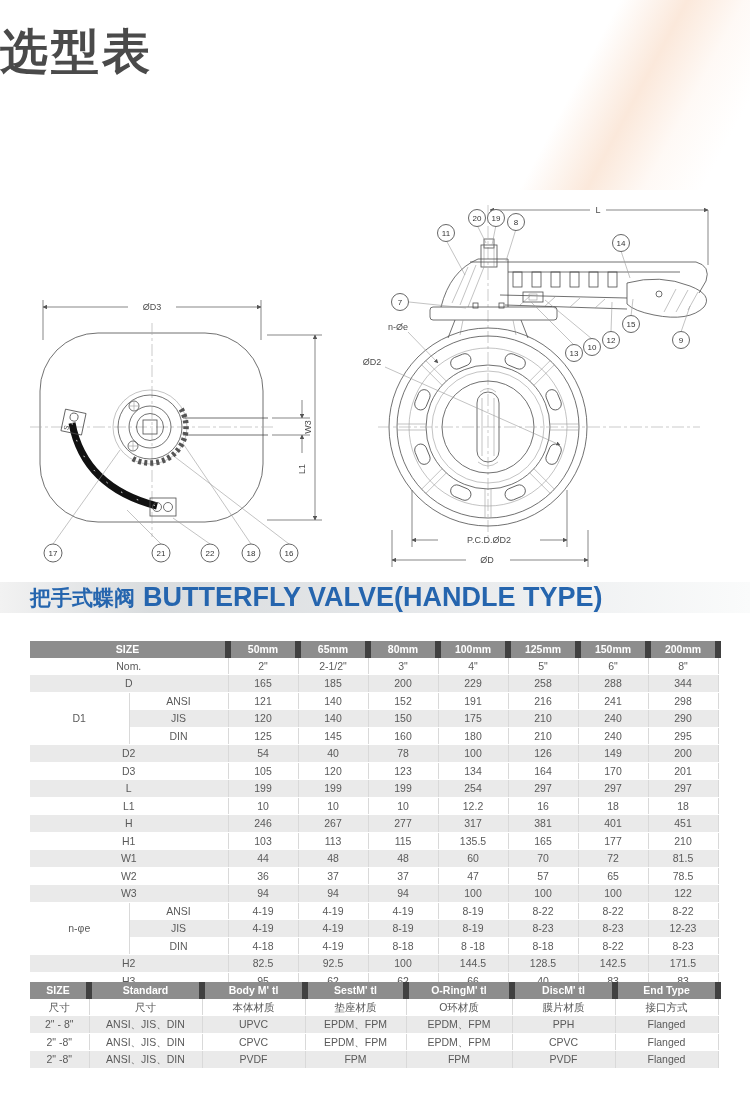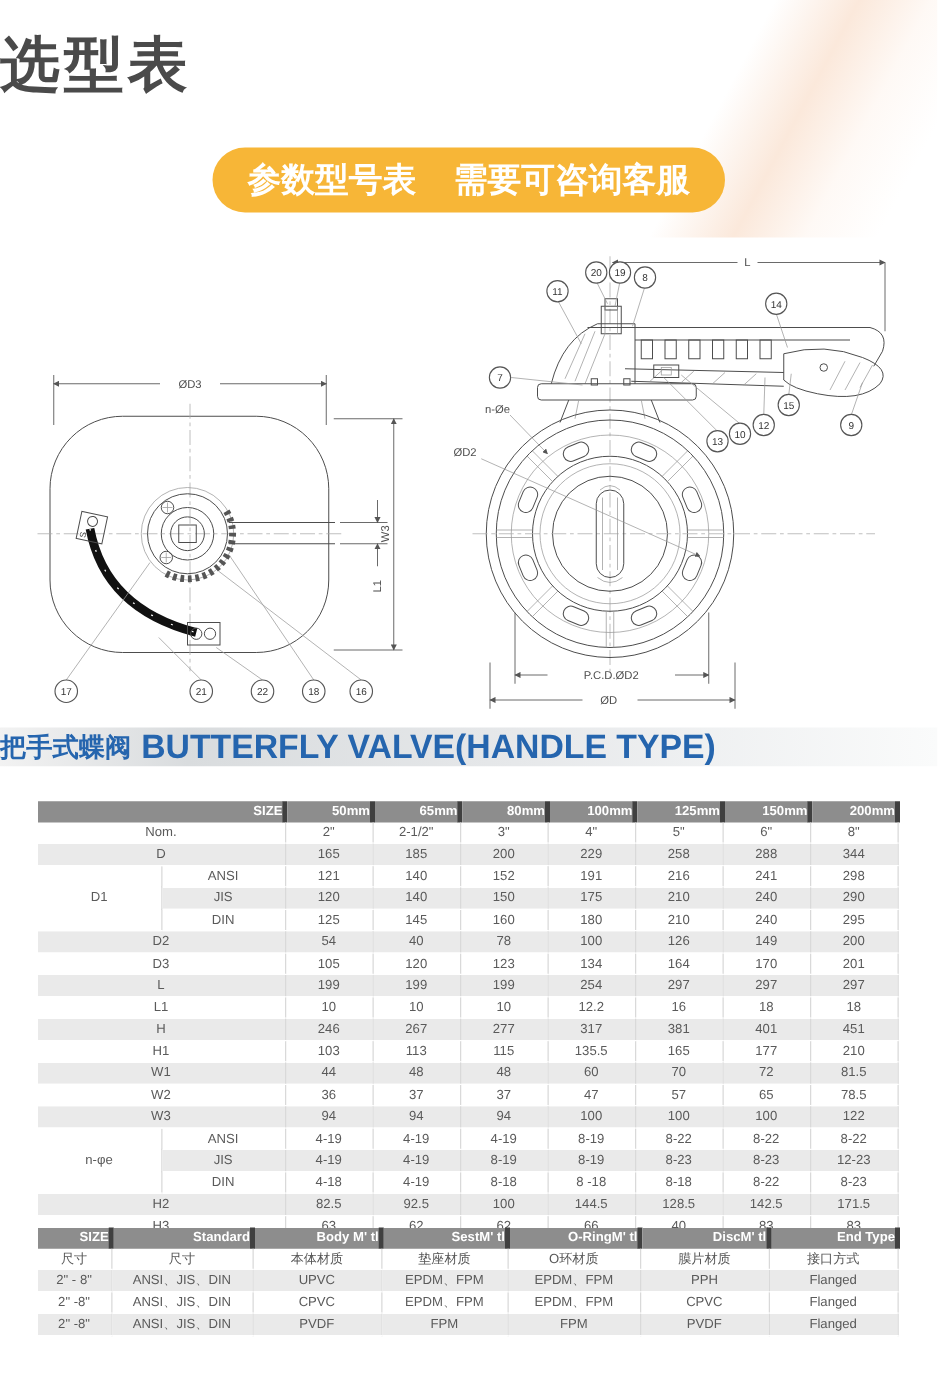--- a/index.html
+++ b/index.html
@@ -10,29 +10,29 @@
   .page-title{position:absolute;top:20px;left:0;width:100%;text-align:left;
     font-size:48px;font-weight:900;color:#4a4a4a;letter-spacing:3px;margin:0;}
   .banner{position:absolute;left:170px;top:118px;width:410px;height:52px;border-radius:26px;
     background:#f7b637;color:#fff;font-size:27px;font-weight:bold;
     display:flex;align-items:center;justify-content:center;white-space:nowrap;}
   .banner .gap{display:inline-block;width:30px;}
   .drawing{position:absolute;left:0;top:195px;}
   .section-band{position:absolute;left:0;top:582px;width:750px;height:31px;
     background:linear-gradient(90deg,#f2f2f2 0%,#d9dcde 20%,#e6e8ea 55%,#fafbfb 100%);
     display:flex;align-items:center;}
-  .section-band .zh{font-size:21px;font-weight:bold;color:#2565ae;}
+  .section-band .zh{margin-left:30px;font-size:21px;font-weight:bold;color:#2565ae;}
   .section-band .en{margin-left:8px;font-size:27px;font-weight:bold;color:#2565ae;}
   table{border-collapse:collapse;table-layout:fixed;position:absolute;left:30px;}
   #dim-table{top:641px;width:688px;}
   #mat-table{top:982px;width:688px;}
   th,td{padding:0;text-align:center;vertical-align:middle;overflow:hidden;white-space:nowrap;}
   #dim-table th,#dim-table td{height:16.5px;font-size:10.5px;line-height:16.5px;}
   #mat-table th,#mat-table td{height:16.6px;font-size:10.5px;line-height:16.6px;}
-  th{background:#8d8d8d;color:#fff;font-weight:bold;border-right:4px solid #404040;text-align:right;}
+  th{background:#8d8d8d;color:#fff;font-weight:bold;border-right:6px solid #404040;}
   td{color:#5a5a5a;border-right:1px solid #d9d9d9;border-bottom:1px solid #fff;}
   tr.alt td{background:#eaeaea;}
   td.merged{background:#fff !important;}
   #mat-table tr.sub td{background:#fff;color:#555;}
   .footer-note{position:absolute;left:30px;top:1074px;font-size:15px;font-weight:bold;color:#f6a41c;margin-top:43px;}
   svg text{fill:#4d4d4d;}
   .ln{stroke:#4d4d4d;stroke-width:.8;fill:none;}
   .thin{stroke:#9a9a9a;stroke-width:.6;fill:none;}
   .cl{stroke:#aaa;stroke-width:.6;stroke-dasharray:12 3 3 3;fill:none;}
   .dim{stroke:#555;stroke-width:.7;fill:none;}
@@ -42,25 +42,20 @@
   .dimtxt{font-size:9px;}
 </style>
 </head>
 <body>
 
 <div class="page">
   <div class="corner-glow"></div>
 
   <h1 class="page-title">选型表</h1>
 
-  <div class="banner">
-    <span>参数型号表</span>
-    <span class="gap"></span>
-    <span>需要可咨询客服</span>
-  </div>
 
   <svg class="drawing" width="750" height="385" viewBox="0 0 750 385">
     <defs>
       <marker id="ar" viewBox="0 0 10 10" refX="9" refY="5" markerWidth="7" markerHeight="7" orient="auto-start-reverse">
         <path d="M0,0L10,5L0,10z" fill="#555"></path>
       </marker>
     </defs>
 
     <g>
 
@@ -519,21 +514,21 @@
           <td>82.5</td>
           <td>92.5</td>
           <td>100</td>
           <td>144.5</td>
           <td>128.5</td>
           <td>142.5</td>
           <td>171.5</td>
         </tr>
         <tr>
           <td colspan="2">H3</td>
-          <td>63</td>
+          <td>95</td>
           <td>62</td>
           <td>62</td>
           <td>66</td>
           <td>40</td>
           <td>83</td>
           <td>83</td>
         </tr>
       </tbody>
     </table>
   <table id="mat-table">

